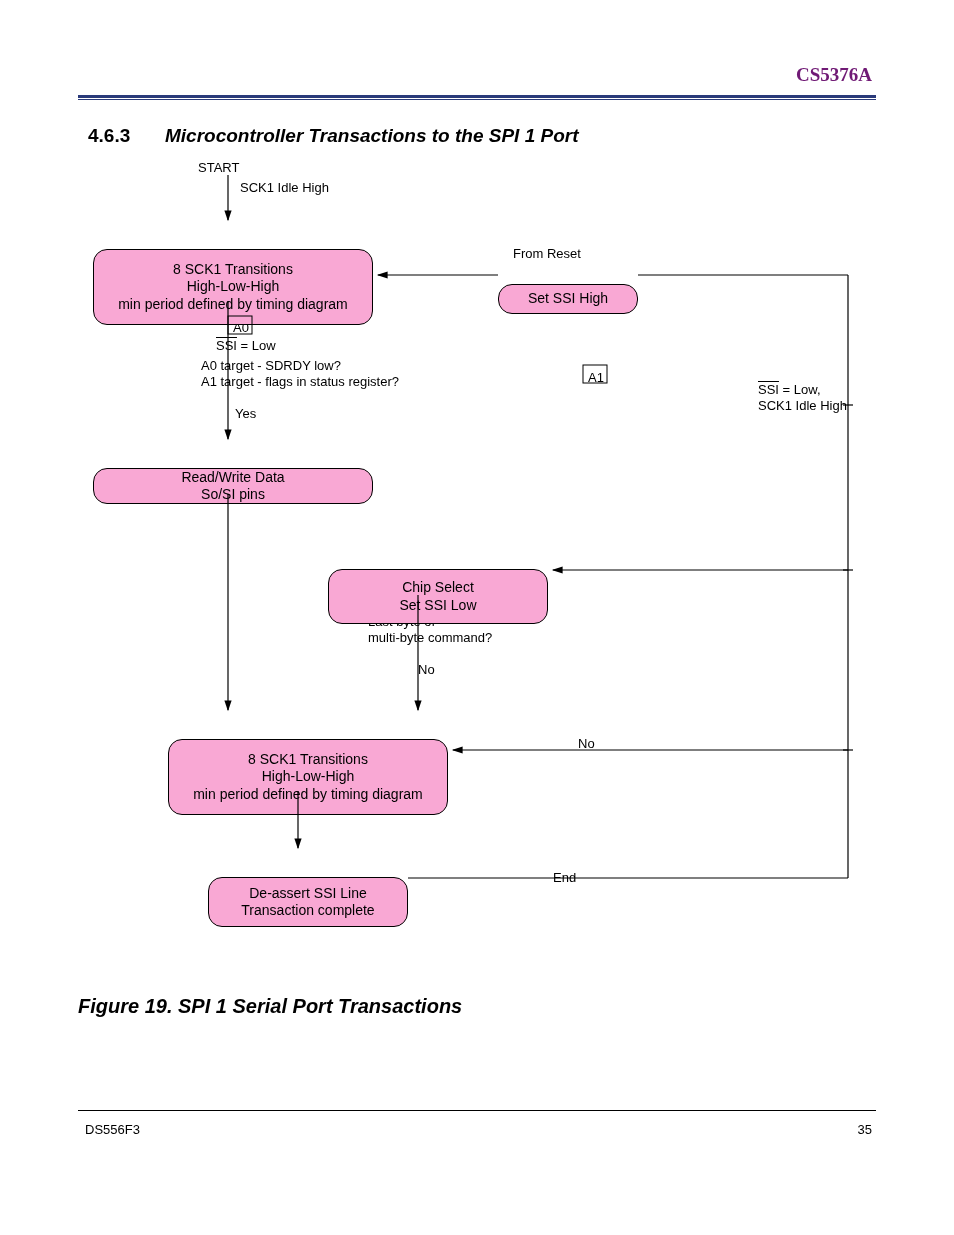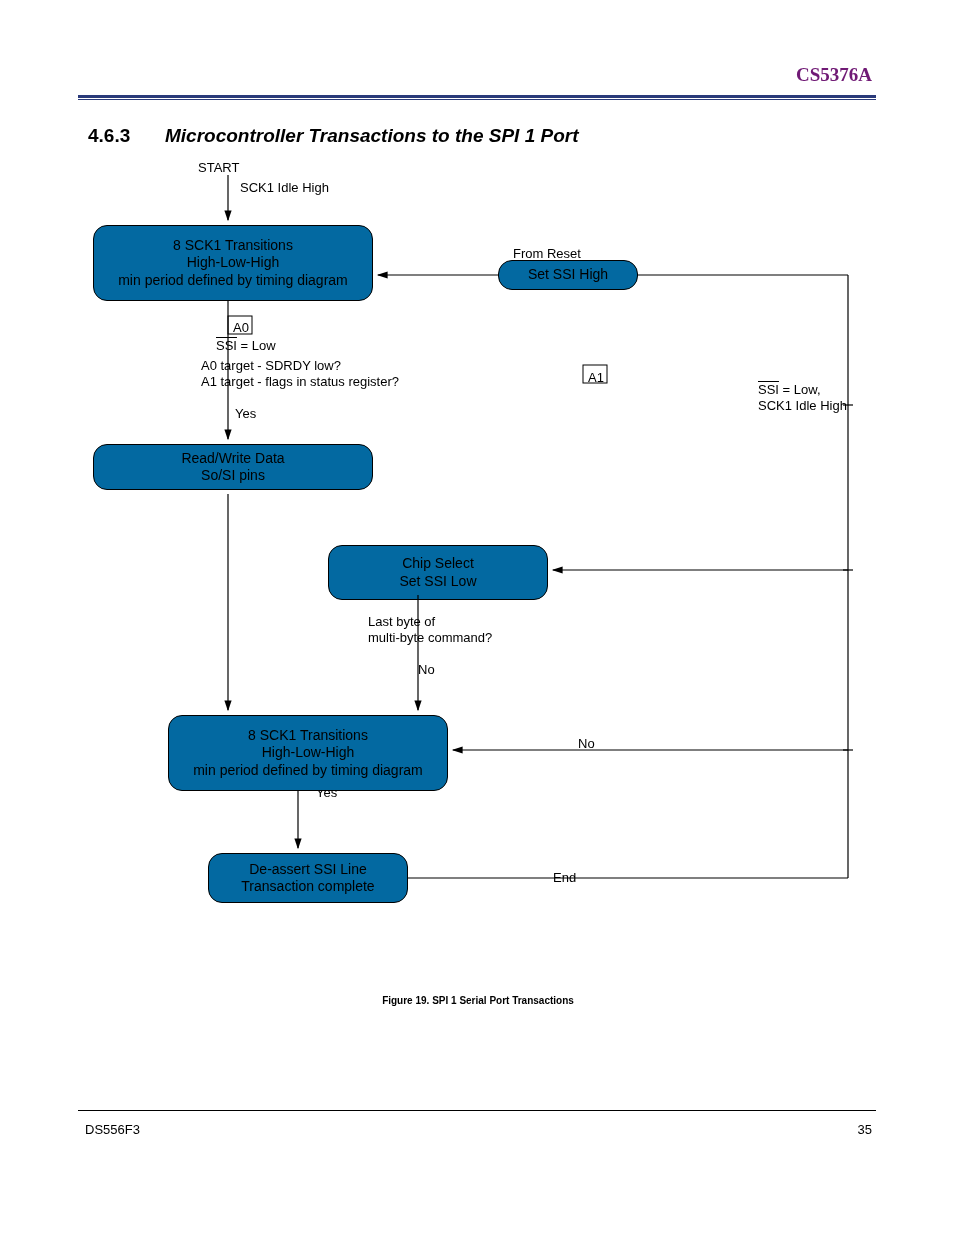--- a/index.html
+++ b/index.html
@@ -63,30 +63,31 @@
   
   .diagram {
     position: absolute;
     left: 78px;
     top: 160px;
     width: 800px;
     height: 800px;
   }
   .node {
     position: absolute;
-    background: #0369a1;
+    background: #f9a8d4;
     border: 1px solid #000;
     border-radius: 14px;
     display: flex;
     align-items: center;
     justify-content: center;
     text-align: center;
     font-size: 14px;
     line-height: 1.25;
     padding: 6px 10px;
+    margin-top: 24px;
   }
   .label {
     position: absolute;
     font-size: 13px;
     text-align: center;
     line-height: 1.25;
     white-space: nowrap;
   }
   .label .overline { text-decoration: overline; }
   svg.lines {
@@ -94,23 +95,23 @@
     left: 0; top: 0;
     width: 800px;
     height: 800px;
     overflow: visible;
   }
   .figcap {
     position: absolute;
     left: 78px;
     top: 995px;
     width: 800px;
-    text-align: center;
-    font-size: 10px;
-    font-weight: bold;
+    font-size: 20px;
+    font-weight: bold;
+    font-style: italic;
   }
   .footer-rule {
     position: absolute;
     left: 78px;
     top: 1110px;
     width: 798px;
     border-top: 1px solid #000;
   }
   .footer-left {
     position: absolute;
@@ -175,21 +176,21 @@
     <div class="node" style="left:15px; top:65px; width:280px; height:76px;">
       <span style="white-space:pre-line;">8 SCK1 Transitions
 High-Low-High
 min period defined by timing diagram</span>
     </div>
 
     <div class="node" style="left:420px; top:100px; width:140px; height:30px;">
       <span>Set SSI High</span>
     </div>
 
-    <div class="node" style="left:15px; top:284px; width:280px; height:46px;">
+    <div class="node" style="left:15px; top:284px; width:280px; height:36px;">
       <span style="white-space:pre-line;">Read/Write Data
 So/SI pins</span>
     </div>
 
     <div class="node" style="left:250px; top:385px; width:220px; height:55px;">
       <span style="white-space:pre-line;">Chip Select
 Set SSI Low</span>
     </div>
 
     <div class="node" style="left:90px; top:555px; width:280px; height:76px;">

